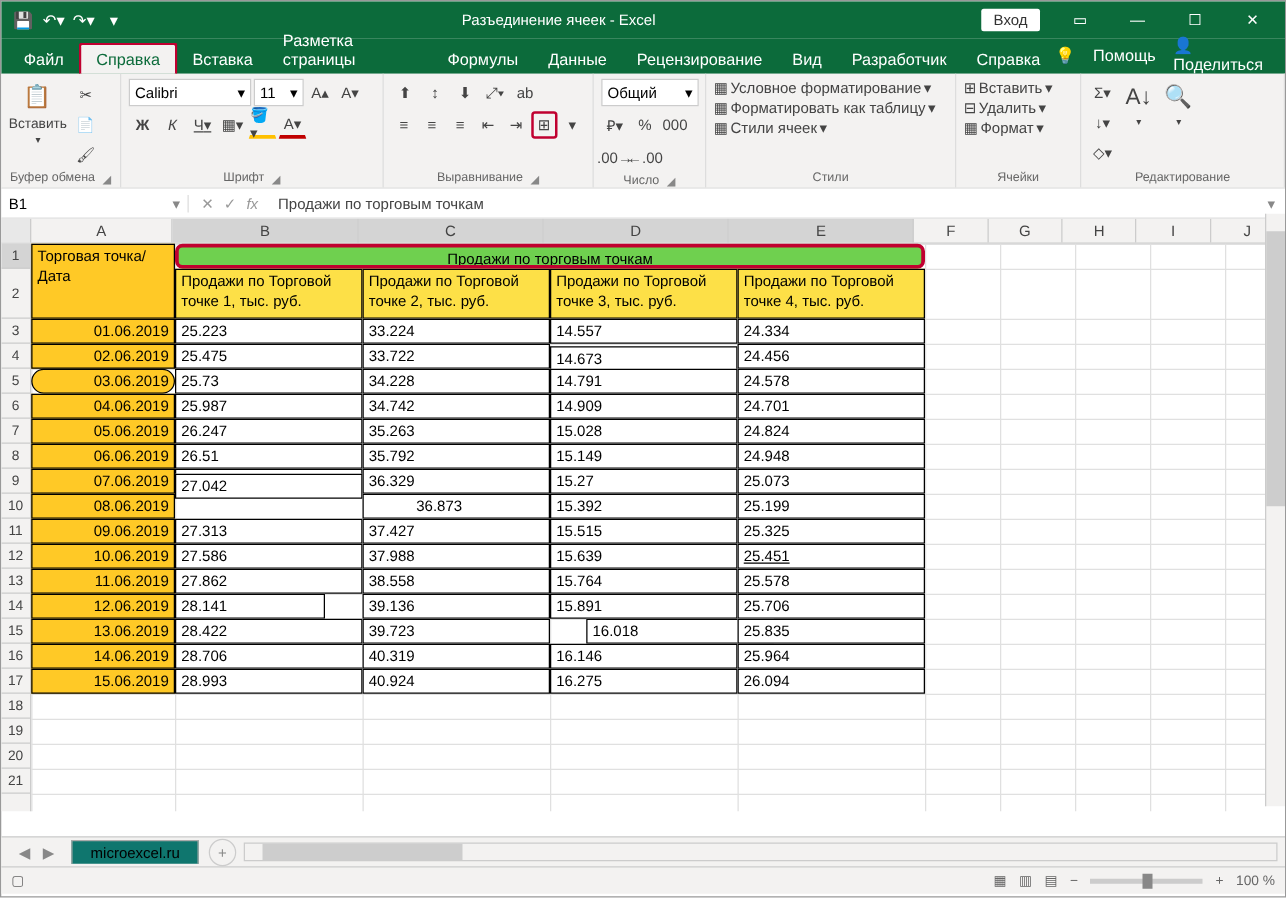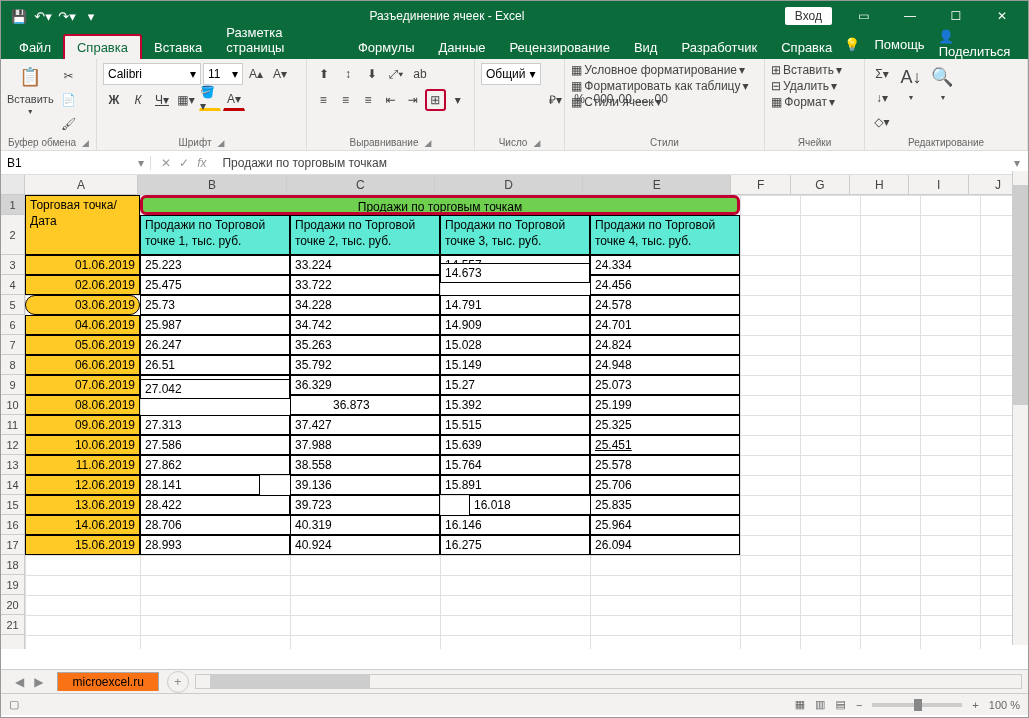--- a/index.html
+++ b/index.html
@@ -40,25 +40,25 @@
 .row-h{height:20px;border-bottom:1px solid #ccc;text-align:center;font-size:11px;color:#444;line-height:20px;cursor:pointer;}
 .row-h.sel{background:#d4d4d4;}
 .row-h.tall{height:40px;line-height:40px;}
 .cells{position:relative;flex:1;}
 .gridlines{position:absolute;inset:0;}
 .gl-v{position:absolute;top:0;bottom:0;width:1px;background:#e0e0e0;}
 .gl-h{position:absolute;left:0;right:0;height:1px;background:#e0e0e0;}
 .cell{position:absolute;font-size:12px;padding:2px 4px;border:1px solid #000;overflow:hidden;white-space:nowrap;background:#fff;}
 .merged-title{background:#6fd04f;text-align:center;font-weight:400;border:3px solid #c00030;border-radius:6px;}
 .hdr-date{background:#ffc926;white-space:normal;line-height:1.3;}
-.hdr-col{background:#5eead4;white-space:normal;line-height:1.3;}
+.hdr-col{background:#fde047;white-space:normal;line-height:1.3;}
 .date-cell{background:#ffc926;text-align:right;}
 .sheet-tabs{height:24px;background:#f3f2f1;border-top:1px solid #ccc;display:flex;align-items:center;font-size:12px;}
 .sheet-nav{display:flex;gap:10px;padding:0 14px;color:#888;}
-.sheet-tab{background:#f97316;border:1px solid #aaa;border-bottom:none;padding:2px 14px;font-size:12px;}
+.sheet-tab{background:#0f766e;border:1px solid #aaa;border-bottom:none;padding:2px 14px;font-size:12px;}
 .sheet-add{width:22px;height:22px;border:1px solid #ccc;border-radius:50%;margin-left:8px;display:flex;align-items:center;justify-content:center;color:#888;cursor:pointer;}
 .scroll-h{flex:1;margin:3px 6px;height:15px;background:#f3f2f1;border:1px solid #ccc;position:relative;}
 .scroll-thumb{position:absolute;height:100%;background:#cdcdcd;}
 .statusbar{height:22px;background:#f3f2f1;border-top:1px solid #ccc;display:flex;align-items:center;font-size:11px;color:#666;padding:0 8px;justify-content:space-between;}
 .status-r{display:flex;align-items:center;gap:10px;}
 .zoom-slider{width:90px;height:4px;background:#ccc;position:relative;}
 .zoom-slider::after{content:'';position:absolute;width:8px;height:12px;background:#888;top:-4px;left:42px;}
 .scroll-v{position:absolute;right:0;top:170px;width:16px;height:474px;background:#f3f2f1;border-left:1px solid #ccc;}
 .scroll-v-thumb{position:absolute;width:100%;background:#cdcdcd;}
 </style>
@@ -165,21 +165,21 @@
         <span class="sbtn hl">⊞</span>
         <span class="sbtn">▾</span>
       </div>
     </div>
     <div class="rgroup-label">
         <span>Выравнивание</span>
         <span class="dlaunch">◢</span>
       </div>
   </div>
   <div class="rgroup" style="width:90px">
-    <div style="display:flex;flex-direction:row;gap:4px;flex:1">
+    <div style="display:flex;flex-direction:column;gap:4px;flex:1">
       <div class="combo" style="width:78px">
           <span>Общий</span>
           <span>▾</span>
         </div>
       <div class="hrow">
           <span class="sbtn">₽▾</span>
           <span class="sbtn">%</span>
           <span class="sbtn">000</span>
         </div>
       <div class="hrow">
@@ -328,21 +328,21 @@
         <div class="cell hdr-col" style="left: 415px; top: 20px; width: 150px; height: 40px;">Продажи по Торговой точке 3, тыс. руб.</div>
         <div class="cell hdr-col" style="left: 565px; top: 20px; width: 150px; height: 40px;">Продажи по Торговой точке 4, тыс. руб.</div>
         <div class="cell date-cell" style="left: 0px; top: 60px; width: 115px; height: 20px;">01.06.2019</div>
         <div class="cell " style="left: 115px; top: 60px; width: 150px; height: 20px;">25.223</div>
         <div class="cell " style="left: 265px; top: 60px; width: 150px; height: 20px;">33.224</div>
         <div class="cell " style="left: 415px; top: 60px; width: 150px; height: 20px;">14.557</div>
         <div class="cell " style="left: 565px; top: 60px; width: 150px; height: 20px;">24.334</div>
         <div class="cell date-cell" style="left: 0px; top: 80px; width: 115px; height: 20px;">02.06.2019</div>
         <div class="cell " style="left: 115px; top: 80px; width: 150px; height: 20px;">25.475</div>
         <div class="cell " style="left: 265px; top: 80px; width: 150px; height: 20px;">33.722</div>
-        <div class="cell " style="left: 415px; top: 68px; width: 150px; height: 20px;">14.673</div>
+        <div class="cell " style="left: 415px; top: 82px; width: 150px; height: 20px;">14.673</div>
         <div class="cell " style="left: 565px; top: 80px; width: 150px; height: 20px;">24.456</div>
         <div class="cell date-cell" style="left: 0px; top: 100px; width: 115px; height: 20px; border-radius: 10px;">03.06.2019</div>
         <div class="cell " style="left: 115px; top: 100px; width: 150px; height: 20px;">25.73</div>
         <div class="cell " style="left: 265px; top: 100px; width: 150px; height: 20px;">34.228</div>
         <div class="cell " style="left: 415px; top: 100px; width: 150px; height: 20px;">14.791</div>
         <div class="cell " style="left: 565px; top: 100px; width: 150px; height: 20px;">24.578</div>
         <div class="cell date-cell" style="left: 0px; top: 120px; width: 115px; height: 20px;">04.06.2019</div>
         <div class="cell " style="left: 115px; top: 120px; width: 150px; height: 20px;">25.987</div>
         <div class="cell " style="left: 265px; top: 120px; width: 150px; height: 20px;">34.742</div>
         <div class="cell " style="left: 415px; top: 120px; width: 150px; height: 20px;">14.909</div>

